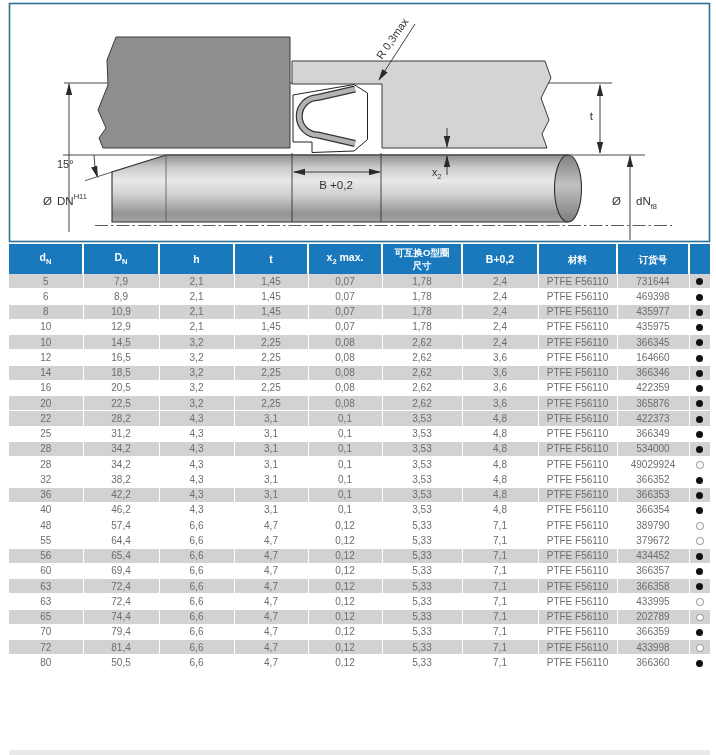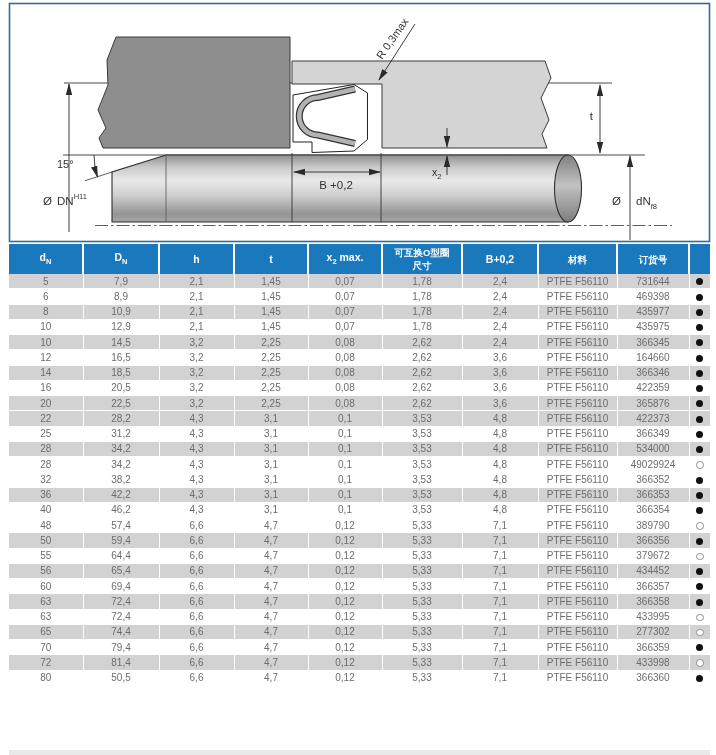--- a/index.html
+++ b/index.html
@@ -333,32 +333,20 @@
           <td>57,4</td>
           <td>6,6</td>
           <td>4,7</td>
           <td>0,12</td>
           <td>5,33</td>
           <td>7,1</td>
           <td>PTFE F56110</td>
           <td>389790</td>
           <td><span class="dot dot-hollow"></span></td>
         </tr>
-        <tr class="r0">
-          <td>50</td>
-          <td>59,4</td>
-          <td>6,6</td>
-          <td>4,7</td>
-          <td>0,12</td>
-          <td>5,33</td>
-          <td>7,1</td>
-          <td>PTFE F56110</td>
-          <td>366356</td>
-          <td><span class="dot dot-filled"></span></td>
-        </tr>
         <tr class="r1">
           <td>55</td>
           <td>64,4</td>
           <td>6,6</td>
           <td>4,7</td>
           <td>0,12</td>
           <td>5,33</td>
           <td>7,1</td>
           <td>PTFE F56110</td>
           <td>379672</td>
@@ -414,21 +402,21 @@
         </tr>
         <tr class="r0">
           <td>65</td>
           <td>74,4</td>
           <td>6,6</td>
           <td>4,7</td>
           <td>0,12</td>
           <td>5,33</td>
           <td>7,1</td>
           <td>PTFE F56110</td>
-          <td>277302</td>
+          <td>202789</td>
           <td><span class="dot dot-hollow"></span></td>
         </tr>
         <tr class="r1">
           <td>70</td>
           <td>79,4</td>
           <td>6,6</td>
           <td>4,7</td>
           <td>0,12</td>
           <td>5,33</td>
           <td>7,1</td>

